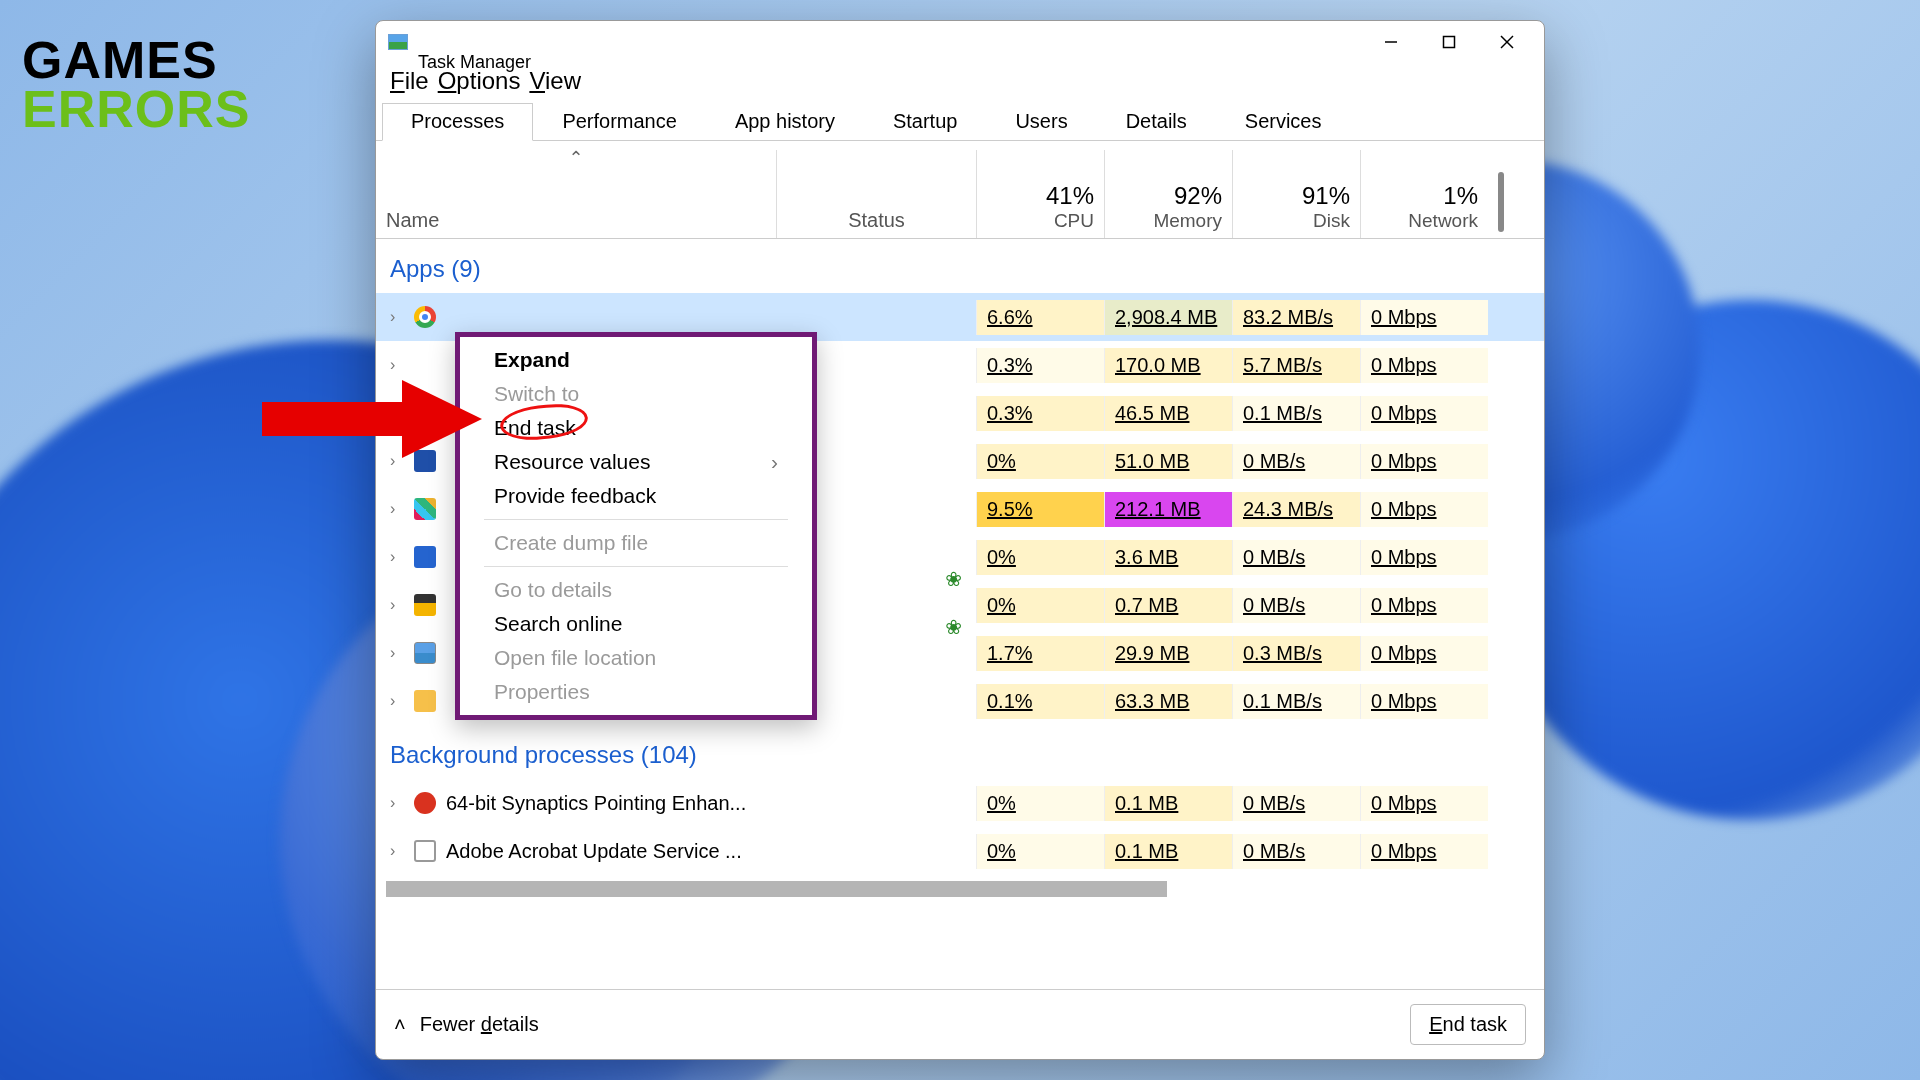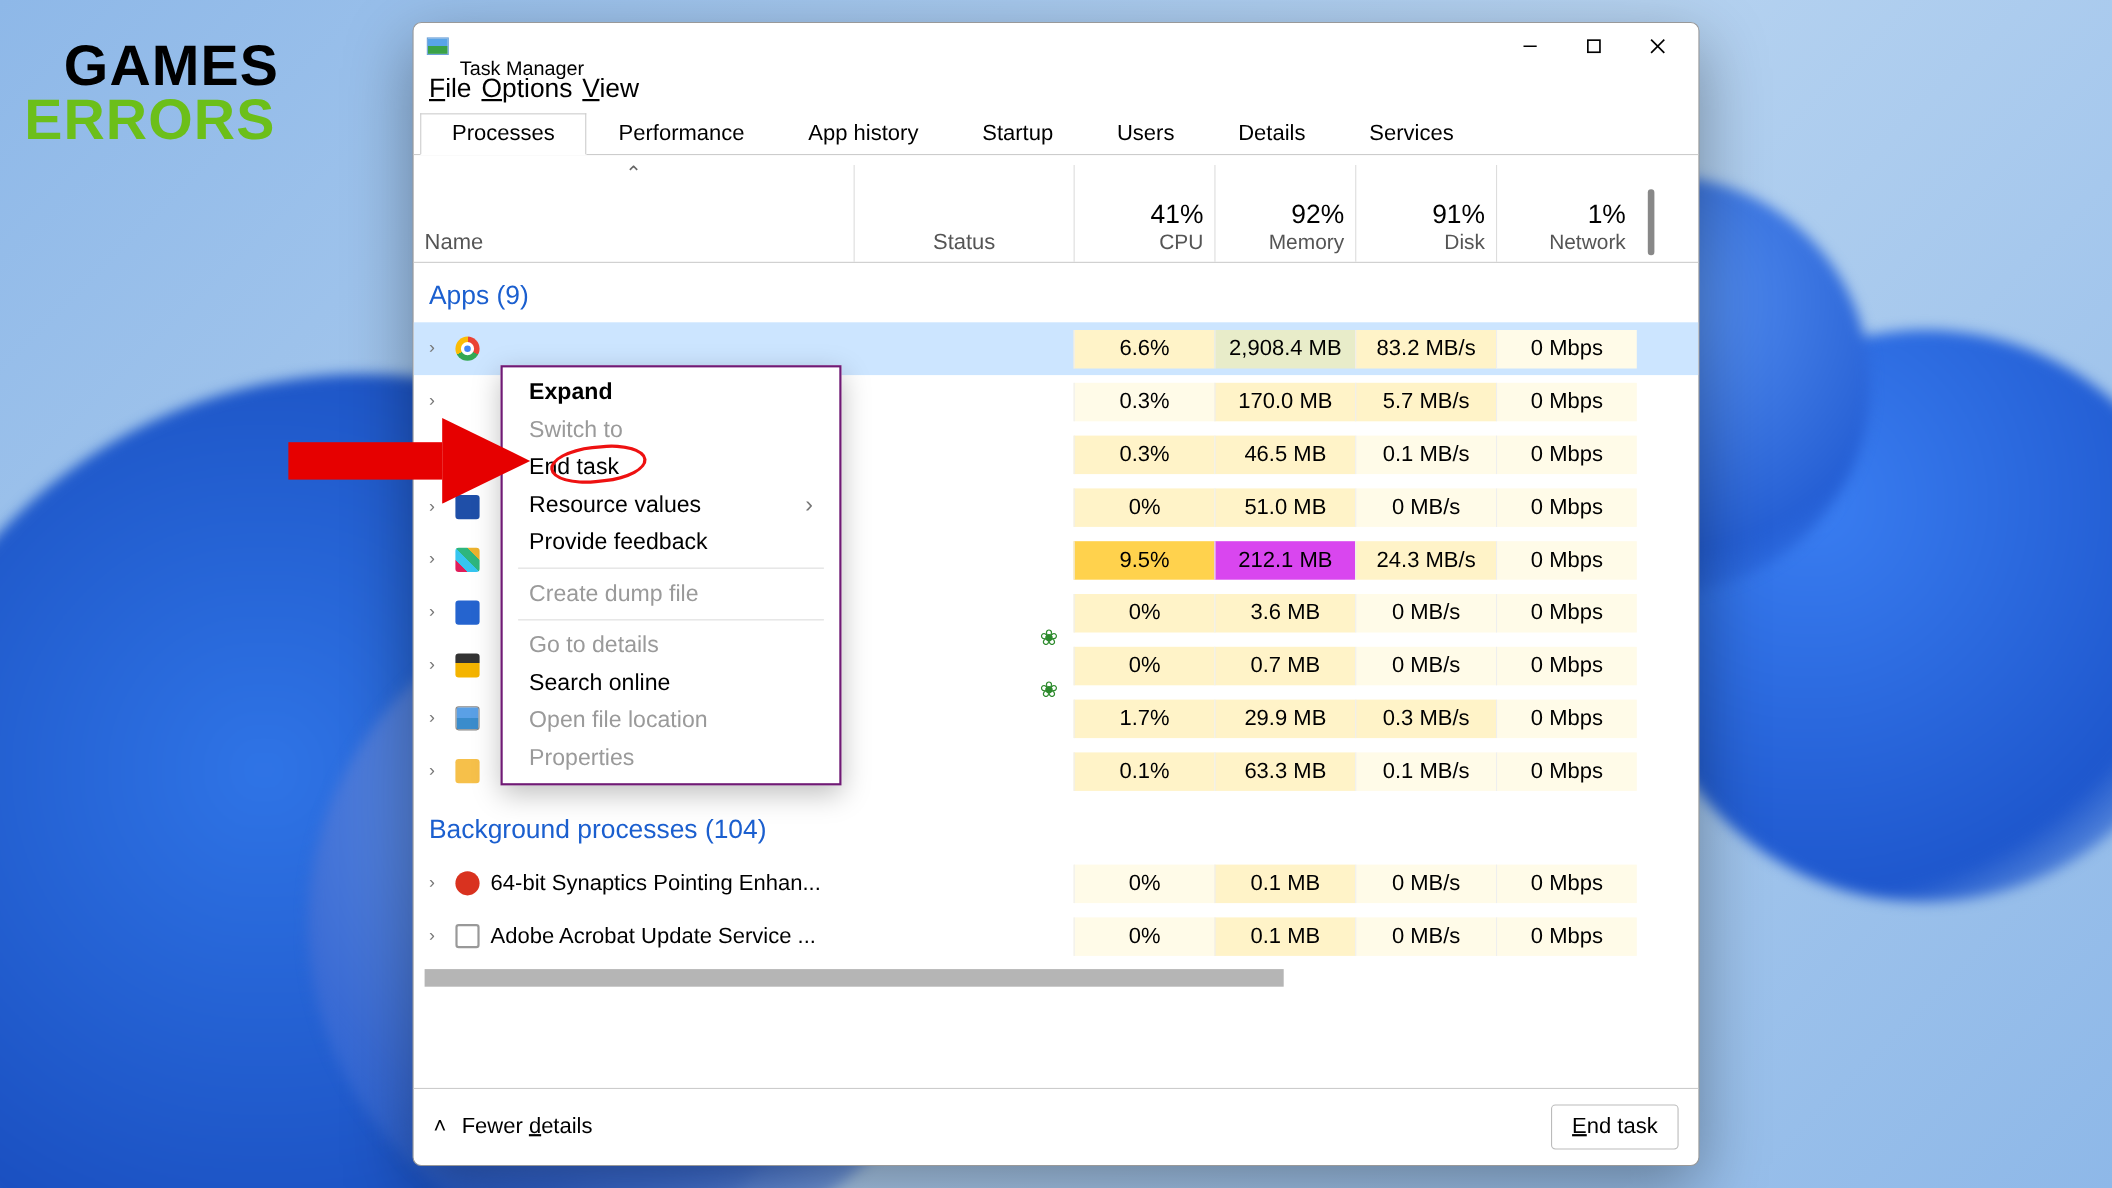--- a/index.html
+++ b/index.html
@@ -8,21 +8,21 @@
 
   
   .bloom { position: absolute; border-radius: 50%; filter: blur(6px); }
   .bloom.b1 { width: 900px; height: 900px; background: radial-gradient(circle at 40% 40%, #2f74e6 0%, #1a4fc0 60%, transparent 80%); left: -120px; top: 340px; }
   .bloom.b2 { width: 520px; height: 520px; background: radial-gradient(circle at 30% 30%, #3a7ef2 0%, #1e57cd 70%, transparent 90%); right: -90px; top: 300px; }
   .bloom.b3 { width: 380px; height: 380px; background: radial-gradient(circle at 50% 30%, #5a94f3 0%, #255fd4 70%, transparent 92%); right: 220px; top: 160px; }
   .bloom.b4 { width: 600px; height: 600px; background: radial-gradient(circle at 50% 30%, #7fa9ec 0%, #3a6bd4 65%, transparent 90%); left: 280px; top: 540px; }
 
   
   .ge-logo { position: absolute; left: 22px; top: 36px; font-family: Arial, sans-serif; font-weight: 900; letter-spacing: 1px; line-height: 0.95; }
-  .ge-logo .l1 { font-size: 52px; color: #000; margin-left: 36px; }
+  .ge-logo .l1 { font-size: 52px; color: #000; }
   .ge-logo .l2 { font-size: 52px; color: #6cbf1a; }
 
   
   .win {
     position: absolute; left: 375px; top: 20px; width: 1170px; height: 1040px;
     background: #fff; border: 1px solid #999; border-radius: 8px;
     box-shadow: 0 20px 60px rgba(0,0,0,0.35);
     display: flex; flex-direction: column;
   }
   .titlebar { display: flex; align-items: center; height: 42px; padding: 0 8px; font-size: 18px; }
@@ -49,21 +49,21 @@
   .col.first .nm { text-align: left; margin-top: 20px; }
   .col.status .nm { text-align: center; }
   .col.scroll { border-left: none; }
   .hsbar { width:6px; height:60px; background:#888; margin:0 auto; border-radius:3px; }
 
   
   .list { flex: 1; overflow: hidden; }
   .sect { color: #1b5fcf; font-size: 24px; padding: 16px 14px 10px; }
   .row { display: grid; grid-template-columns: 400px 200px 128px 128px 128px 128px 20px; font-size: 20px; align-items: center; min-height: 48px; }
   .row.sel { background: #cce5ff; }
-  .row .cell { padding: 6px 10px; text-align: center; }
+  .row .cell { padding: 6px 10px; text-align: left; text-decoration: underline; }
   .row .cname { display: flex; align-items: center; gap: 10px; padding-left: 14px; text-align: left; }
   .row .cstatus { text-align: left; padding-left: 10px; position: relative; }
   .expand-caret { color: #777; font-size: 16px; width: 14px; }
   .appicon { width: 22px; height: 22px; flex: 0 0 22px; border-radius: 3px; }
   .ic-chrome { background: conic-gradient(#ea4335 0 120deg,#34a853 120deg 240deg,#fbbc05 240deg 360deg); border-radius: 50%; position: relative; }
   .ic-chrome::after { content:""; position:absolute; inset:5px; background:#4285f4; border:3px solid #fff; border-radius:50%; }
   .ic-blue { background:#1f4fa8; }
   .ic-slack { background: linear-gradient(45deg,#e01e5a 0 25%,#36c5f0 25% 50%,#2eb67d 50% 75%,#ecb22e 75%); }
   .ic-todo { background:#2564cf; }
   .ic-yel  { background: linear-gradient(180deg,#333 40%,#f4b400 40%); }
@@ -85,21 +85,21 @@
   
   .hscroll { height: 16px; margin: 6px 10px 0; }
   .hscroll .thumb { width: 68%; height: 100%; background: #b5b5b5; }
 
   
   .footer { display: flex; align-items: center; border-top: 1px solid #ccc; padding: 14px 18px; font-size: 20px; gap: 14px; }
   .footer .sp { flex: 1; }
   .btn { border: 1px solid #bbb; background: #fff; padding: 8px 18px; border-radius: 4px; font-size: 20px; }
 
   
-  .ctx { position: absolute; left: 455px; top: 332px; width: 310px; background: #fff; border: 2px solid #701a75; box-shadow: 0 8px 24px rgba(0,0,0,0.25); padding: 6px 0; font-size: 21px; }
+  .ctx { position: absolute; left: 455px; top: 332px; width: 362px; background: #fff; border: 5px solid #701a75; box-shadow: 0 8px 24px rgba(0,0,0,0.25); padding: 6px 10px; font-size: 21px; }
   .ctx .mi { padding: 5px 24px; display: flex; justify-content: space-between; align-items: center; cursor: default; }
   .ctx .mi.bold { font-weight: 700; }
   .ctx .mi.dis { color: #9a9a9a; }
   .ctx .sep { height: 1px; background: #ddd; margin: 6px 14px; }
   .ctx .car { color:#777; }
 
   
   .arrow { position: absolute; left: 262px; top: 380px; width: 220px; height: 78px; }
   .arrow svg { width: 100%; height: 100%; }
 

